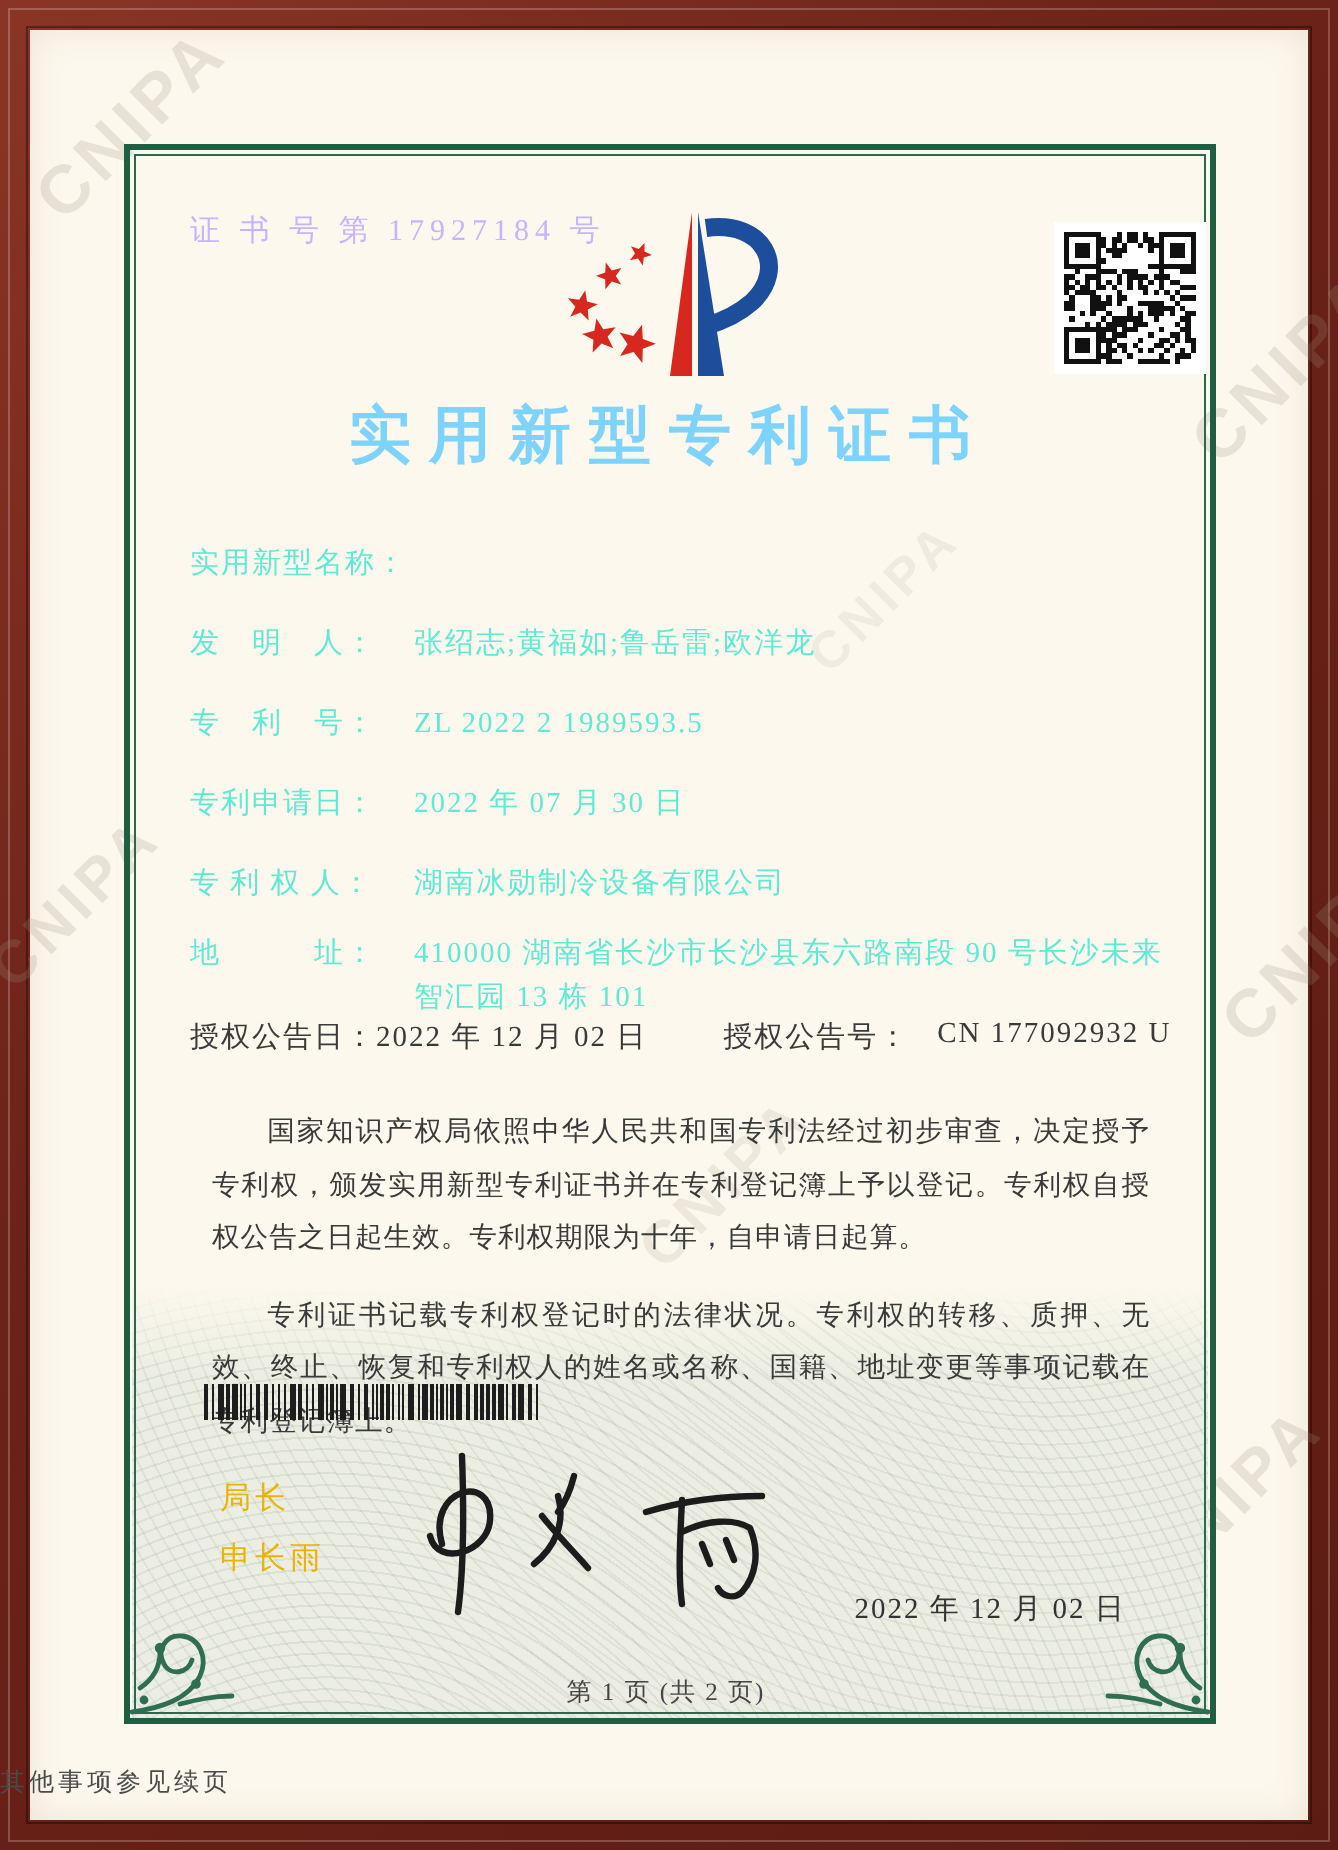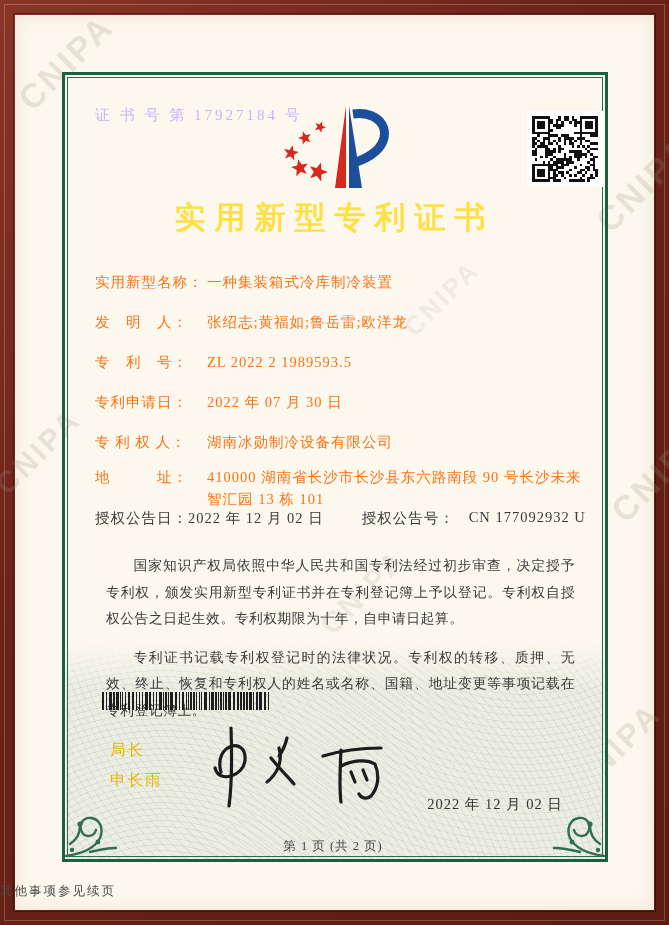--- a/index.html
+++ b/index.html
@@ -22,22 +22,22 @@
     background-image:
       repeating-radial-gradient(circle at 18% 160%, rgba(96,128,100,.12) 0 1px, rgba(0,0,0,0) 1px 6px),
       repeating-radial-gradient(circle at 85% -60%, rgba(96,128,100,.10) 0 1px, rgba(0,0,0,0) 1px 7px);}
   .wave::before{content:"";position:absolute;left:0;right:0;top:0;height:46px;background:linear-gradient(#fdf8ee,rgba(253,248,238,0));}
   .flourish{position:absolute;bottom:-1px;width:58px;height:56px;}
   .flourish.left{left:-1px;}
   .flourish.right{right:-1px;transform:scaleX(-1);}
   .cert-no{position:absolute;left:95px;top:106px;font-size:15px;letter-spacing:3px;color:#c4b5fd;}
   .logo{position:absolute;left:272px;top:100px;width:126px;height:96px;}
   .qr{position:absolute;left:527px;top:111px;width:76px;height:76px;background:#fff;display:flex;align-items:center;justify-content:center;}
-  .title{position:absolute;left:0;right:0;top:197px;text-align:center;font-size:31px;font-weight:bold;letter-spacing:9px;color:#fde047;}
-  .row{position:absolute;left:95px;width:492px;display:flex;font-size:14.5px;color:#f97316;letter-spacing:1px;line-height:22px;}
+  .title{position:absolute;left:0;right:0;top:197px;text-align:center;font-size:31px;font-weight:bold;letter-spacing:9px;color:#7dd3fc;}
+  .row{position:absolute;left:95px;width:492px;display:flex;font-size:14.5px;color:#5eead4;letter-spacing:1px;line-height:22px;}
   .row .lbl{width:112px;flex:none;}
   .row .val{flex:1;}
   .row2{position:absolute;left:95px;width:500px;display:flex;font-size:14.5px;color:#3a3a3a;letter-spacing:1px;}
   .row2 .pair{display:flex;}
   .row2 .pair+.pair{margin-left:38px;gap:14px;}
   .paras{position:absolute;left:94px;top:541px;width:493px;font-size:13.8px;line-height:26.5px;color:#3a3a3a;text-align:justify;letter-spacing:.5px;}
   .paras p{margin:12px;text-indent:2em;}
   .barcode{position:absolute;left:102px;top:692px;width:172px;height:18px;}
   .sig-left{position:absolute;left:110px;top:735px;font-size:15.5px;color:#eab308;letter-spacing:2px;line-height:30px;font-family:"Liberation Sans","DejaVu Sans",sans-serif;}
   .sig-hand{position:absolute;left:195px;top:722px;width:220px;height:86px;}
@@ -421,21 +421,20 @@
       <rect x="18" y="24" width="1" height="1" fill="#111"></rect>
       <rect x="19" y="24" width="1" height="1" fill="#111"></rect>
       <rect x="21" y="24" width="1" height="1" fill="#111"></rect>
     </svg>
   </div>
 
 <div class="title">实用新型专利证书</div>
 
 <div class="row" style="top:271px">
   <span class="lbl">实用新型名称：</span>
-  <span class="val">一种集装箱式冷库制冷装置</span>
 </div>
 <div class="row" style="top:311px">
   <span class="lbl">发　明　人：</span>
   <span class="val">张绍志;黄福如;鲁岳雷;欧洋龙</span>
 </div>
 <div class="row" style="top:351px">
   <span class="lbl">专　利　号：</span>
   <span class="val">ZL 2022 2 1989593.5</span>
 </div>
 <div class="row" style="top:391px">

